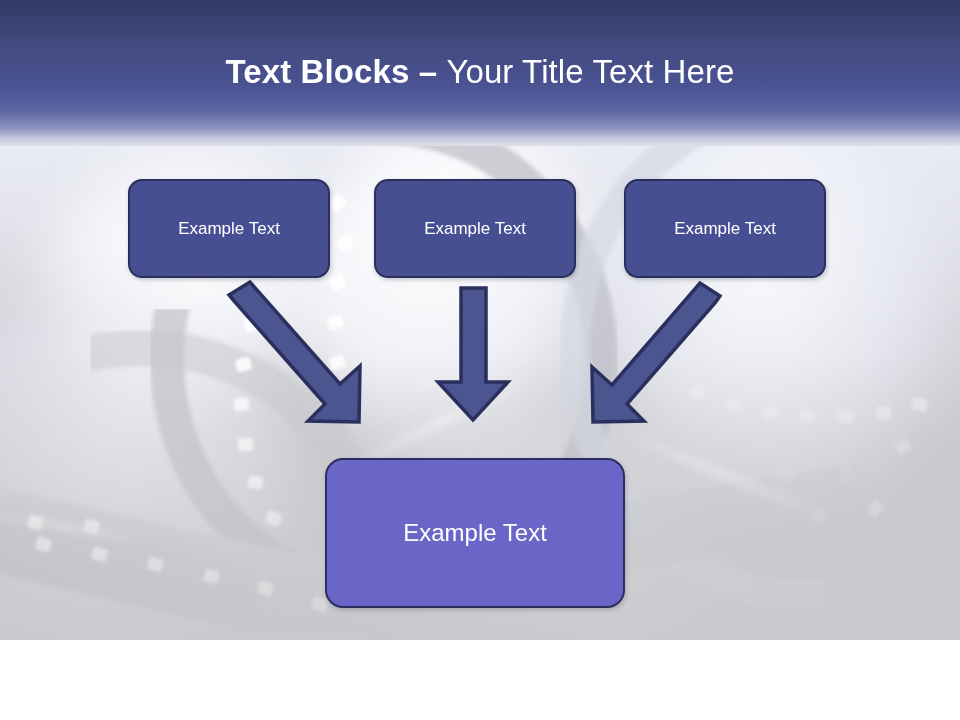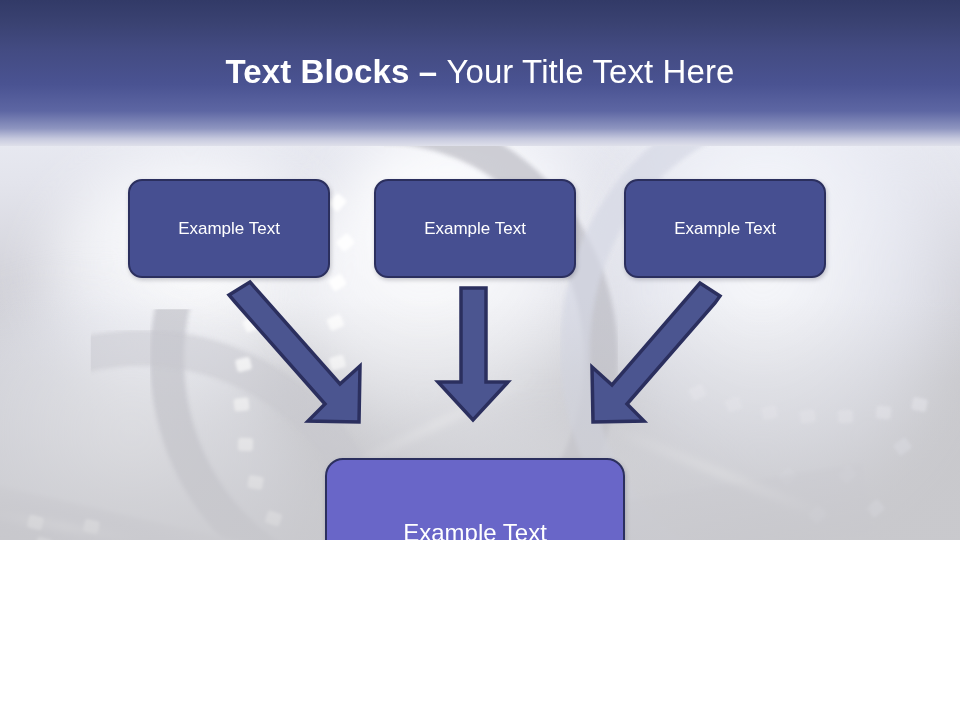--- a/index.html
+++ b/index.html
@@ -8,21 +8,21 @@
     padding: 0;
     background: #ffffff;
   }
   body {
     font-family: "Liberation Sans", sans-serif;
   }
 
   .slide {
     position: relative;
     width: 960px;
-    height: 540px;
+    height: 640px;
     overflow: hidden;
     background: #3b82f6;
   }
 
   
   .bg {
     position: absolute;
     inset: 0;
     overflow: hidden;
   }

